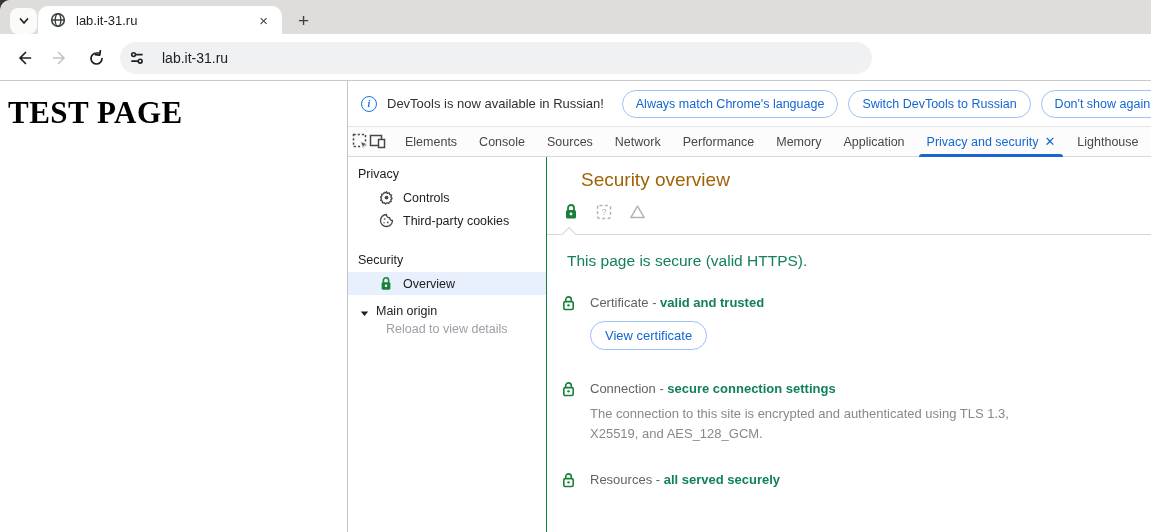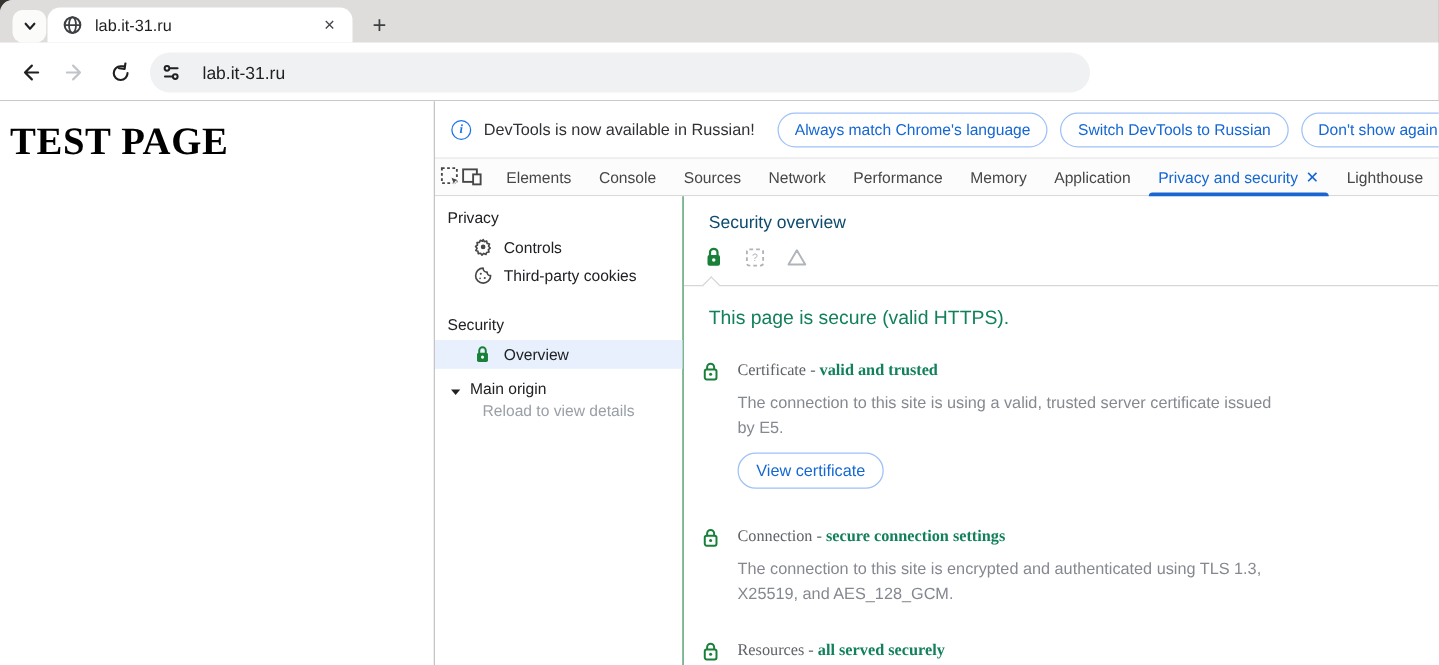--- a/index.html
+++ b/index.html
@@ -50,27 +50,27 @@
   .sb-heading { font-size:12.5px; color:#202124; padding:8px 0 5px 10px; }
   .sb-item { height:23px; display:flex; align-items:center; padding-left:30px; font-size:12.5px; color:#202124; cursor:pointer; }
   .sb-item .sb-ic { width:16px; display:flex; justify-content:center; margin-right:9px; flex:none; }
   .sb-item.selected { background:#e7f0fc; }
   .sb-gap { height:13px; }
   .sb-origin { height:23px; display:flex; align-items:flex-end; padding-left:12px; font-size:12.5px; color:#202124; cursor:pointer; }
   .sb-origin .caret { margin-right:7px; display:flex; }
   .sb-hint { height:22px; display:flex; align-items:center; padding-left:38px; font-size:12.5px; color:#9aa0a6; }
 
   .dt-main { flex:1; min-width:0; overflow:hidden; padding-top:12px; background:#fff; }
-  .main-title { font-size:14px; color:#0c4a6e; margin-left:20px; }
+  .main-title { font-size:19px; color:#a16207; margin-left:34px; }
   .sec-iconrow { display:flex; align-items:center; margin:12px 0 0 16px; }
   .sec-iconrow .ovic { width:17px; margin-right:16px; display:flex; }
   .divider { position:relative; border-top:1px solid #d6d6d6; margin-top:14px; }
   .divider .notch { position:absolute; left:17px; top:-6px; width:10px; height:10px; background:#fff; border-left:1px solid #d6d6d6; border-top:1px solid #d6d6d6; transform:rotate(45deg); }
   .secure-heading { font-size:15.5px; color:#12805c; margin:17px 0 0 20px; }
-  .section { display:flex; margin-left:14px; align-items:flex-end;font-family:Liberation Serif, serif; }
+  .section { display:flex; margin-left:14px; align-items:flex-end; }
   .section .lockcol { width:16px; margin-right:13px; margin-top:1px; flex:none; display:flex; }
   .section .sec-label { font-size:13px; color:#5f6368; }
   .section .sec-value { font-size:13px; color:#12805c; font-weight:bold; }
   .sec-desc { font-size:13px; color:#85898f; line-height:20px; margin:7px 0 0 43px; white-space:pre-line; max-width:560px; }
   .view-cert { margin:10px 0 4px 43px; font-size:13px; padding:6px 14px; }
   .mt-cert { margin-top:23px; }
   .mt-conn { margin-top:25px; }
   .mt-res  { margin-top:26px; }
 
   svg { display:block; }
@@ -274,22 +274,20 @@
               <svg width="15" height="16" viewBox="0 0 16 17">
                 <path d="M5 7.5 V5 a3 3 0 0 1 6 0 v2.5" fill="none" stroke="#188038" stroke-width="1.7"></path>
                 <rect x="3" y="7" width="10" height="8.5" rx="1.6" fill="none" stroke="#188038" stroke-width="1.7"></rect>
                 <circle cx="8" cy="11" r="1.3" fill="#188038"></circle>
               </svg>
             </span>
             <span>
               <span class="sec-label">Certificate - </span><span class="sec-value">valid and trusted</span>
             </span>
           </div>
-          <div class="sec-desc">The connection to this site is using a valid, trusted server certificate issued
-by E5.</div>
           <button class="pill-btn view-cert">View certificate</button>
 
           
           <div class="section mt-conn">
             <span class="lockcol">
               <svg width="15" height="16" viewBox="0 0 16 17">
                 <path d="M5 7.5 V5 a3 3 0 0 1 6 0 v2.5" fill="none" stroke="#188038" stroke-width="1.7"></path>
                 <rect x="3" y="7" width="10" height="8.5" rx="1.6" fill="none" stroke="#188038" stroke-width="1.7"></rect>
                 <circle cx="8" cy="11" r="1.3" fill="#188038"></circle>
               </svg>

